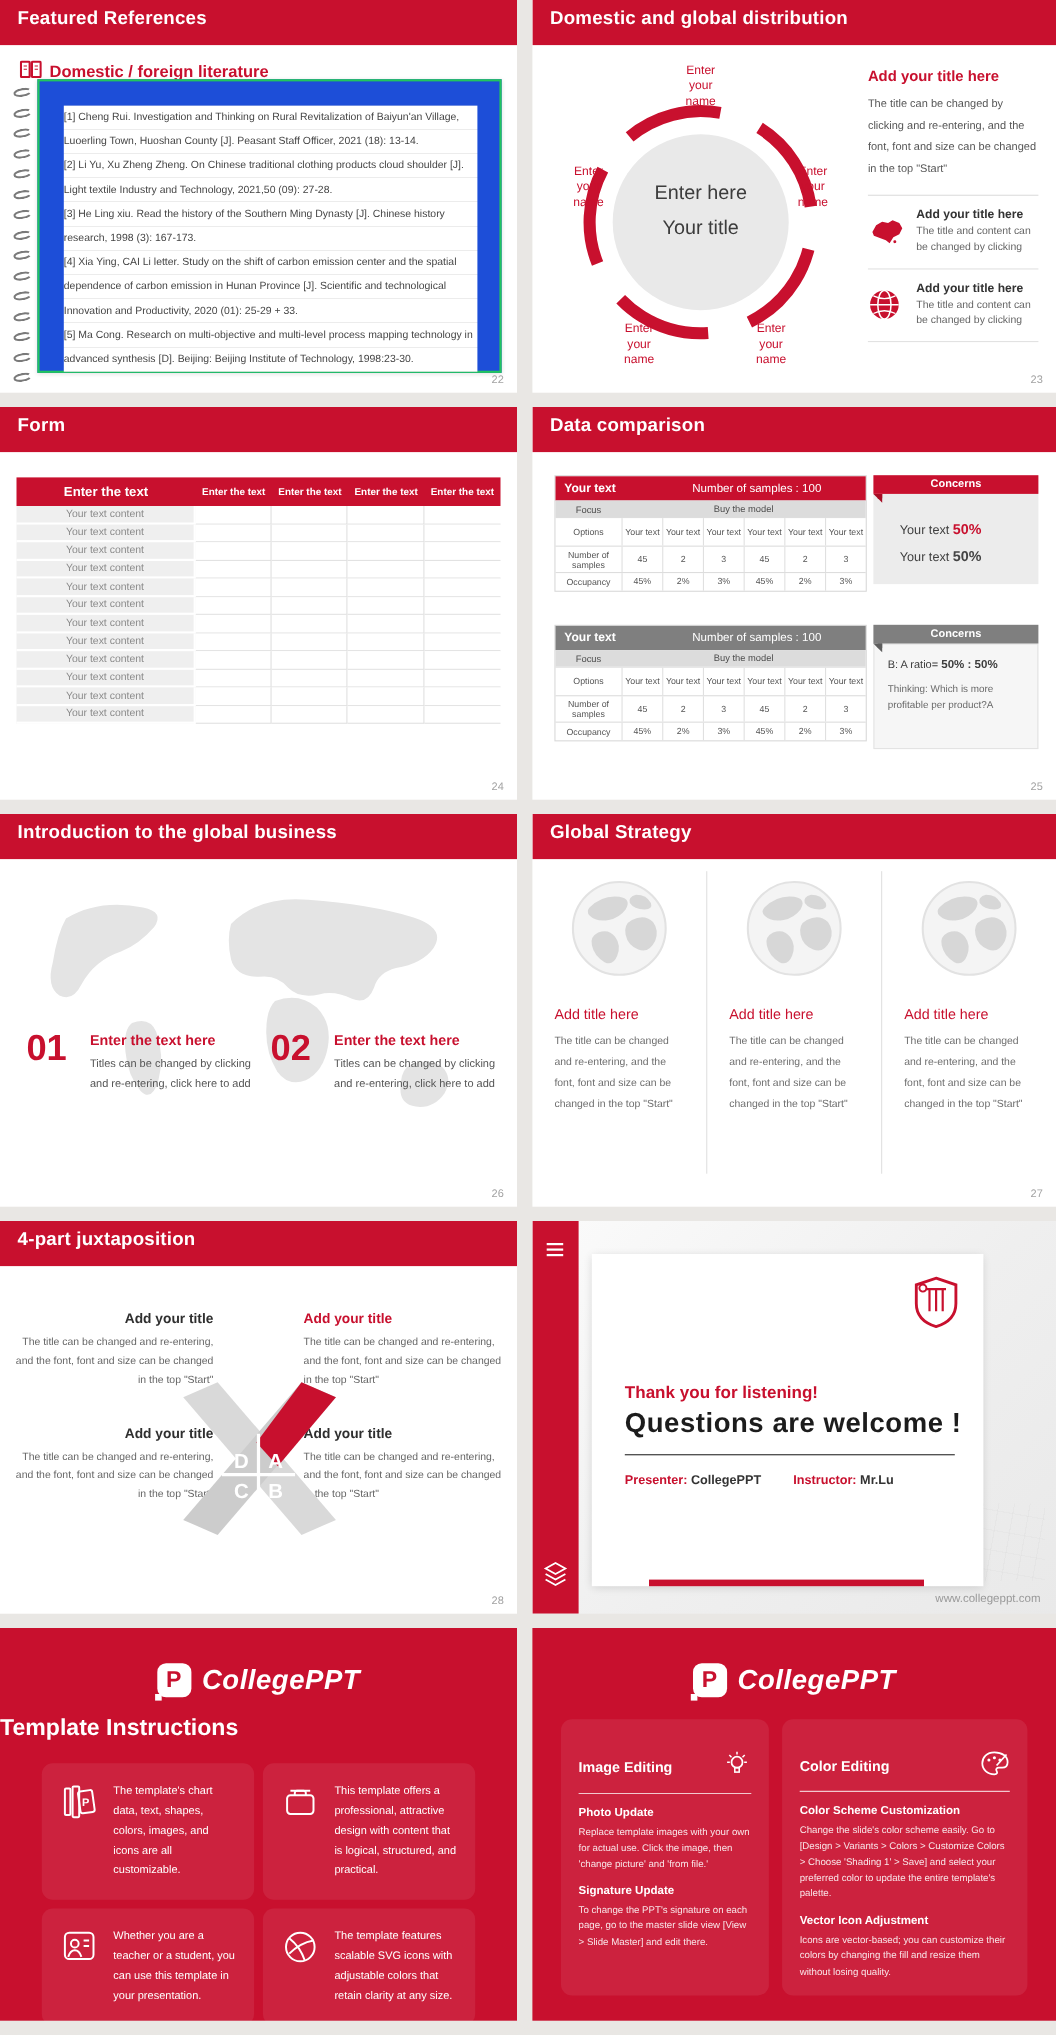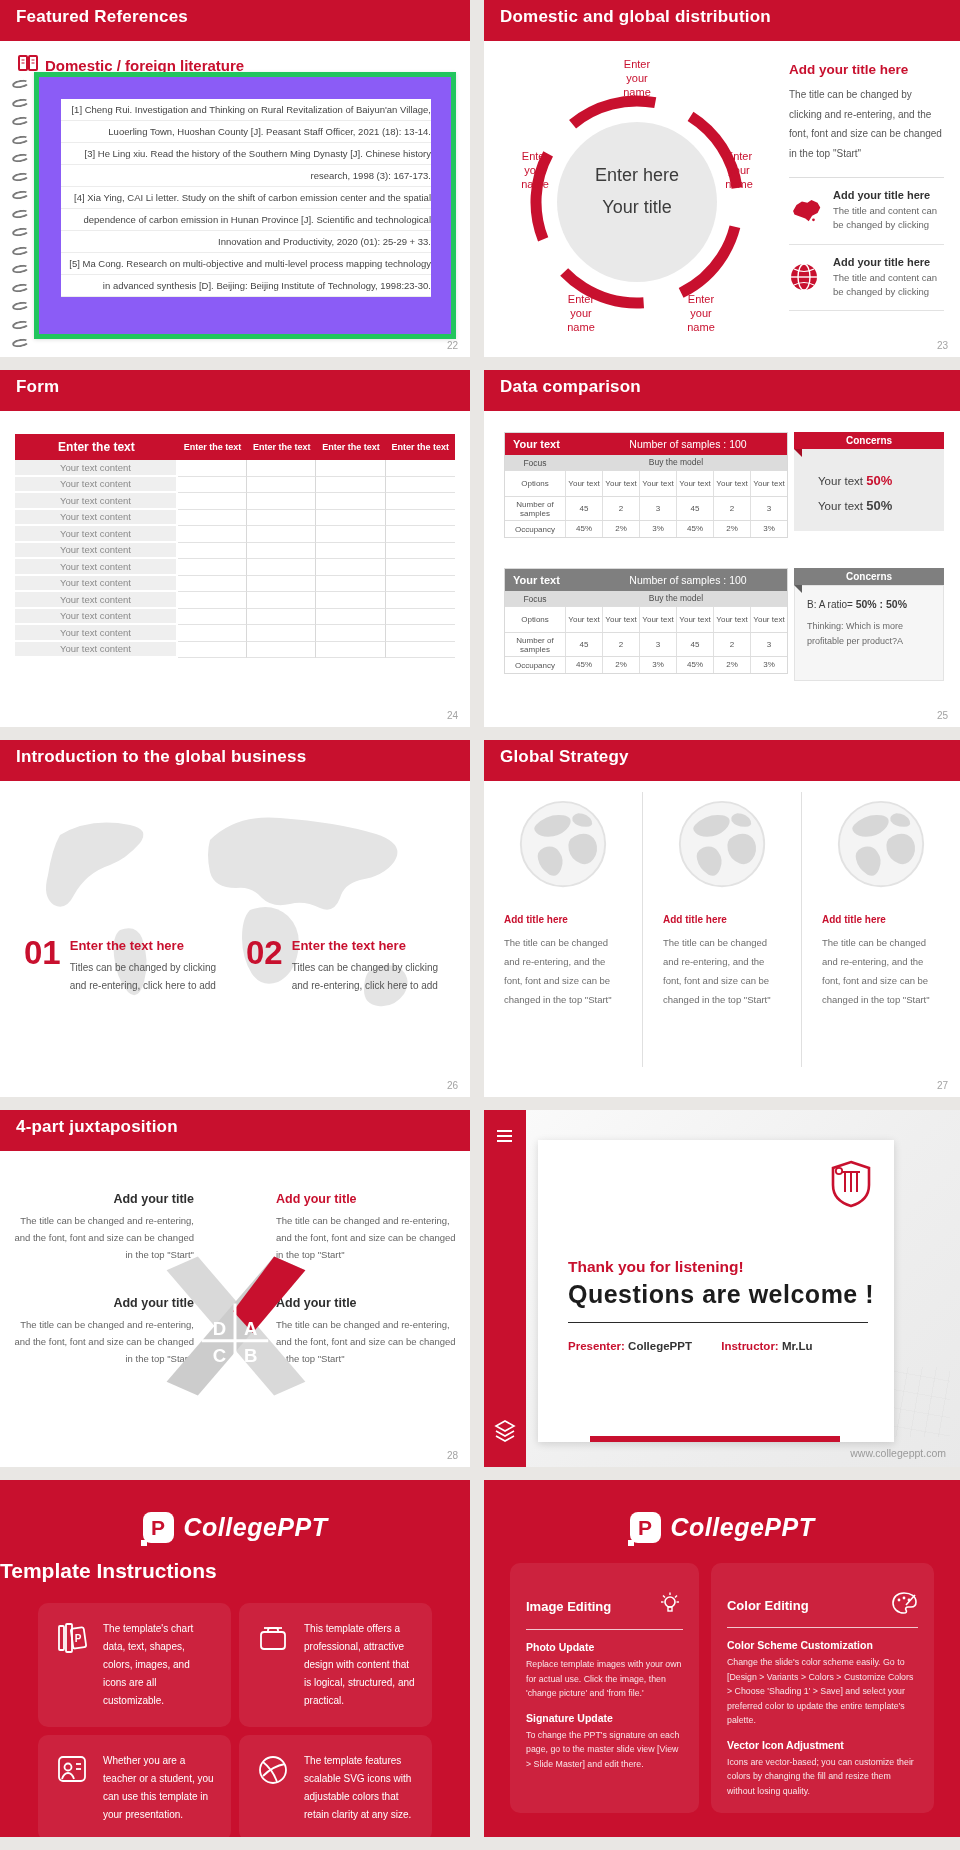--- a/index.html
+++ b/index.html
@@ -26,23 +26,22 @@
     font-size:17px; font-weight:bold; line-height:34px; padding-left:16px;
     letter-spacing:.2px;
   }
   .pagenum{position:absolute; right:12px; bottom:6px; font-size:10px; color:var(--pg);}
 
   
   .sec-head{display:flex; align-items:center; gap:7px; margin:14px 0 0 18px;}
   .sec-head .ttl{color:var(--red); font-size:15px; font-weight:bold;}
   .paper{
     position:absolute; left:34px; right:14px; top:72px; bottom:18px;
-    background:#8b5cf6; border:5px solid #22c55e; box-shadow:0 1px 4px rgba(0,0,0,.12);
+    background:#1d4ed8; border:2px solid #22c55e; box-shadow:0 1px 4px rgba(0,0,0,.12);
     padding:22px 20px 10px 22px;
-    text-align:right;
   }
   .rings{position:absolute; left:12px; top:80px; display:flex; flex-direction:column; gap:10.5px;}
   .ring{width:17px; height:8px; border:2px solid #5a5a5a; border-radius:50%;
         border-right-color:transparent; transform:rotate(-10deg); opacity:.8;}
   .refs{
     font-size:9.5px; color:#454545; line-height:22px;
     background-image:repeating-linear-gradient(#ffffff 0 21px, #ececec 21px 22px);
   }
   .refs p{margin:0;}
 
@@ -105,32 +104,32 @@
   .cn-body1{background:#ececec; height:82px; padding:20px 0 0 24px; font-size:11.5px; color:#3f3f3f; line-height:1.9;}
   .cn-body1 .pct1{color:var(--red); font-weight:bold; font-size:13px;}
   .cn-body1 .pct2{color:#444; font-weight:bold; font-size:13px;}
   .cn-body2{background:#f6f6f6; border:1px solid #e3e3e3; min-height:96px; padding:12px 10px 10px 12px;}
   .cn-body2 .ratio{font-size:10px; color:#3d3d3d; margin-bottom:9px;}
   .cn-body2 .ratio b{font-size:10.5px;}
   .cn-body2 .think{font-size:9px; color:#6a6a6a; line-height:1.65;}
 
   
   .worldmap{position:absolute; left:0; top:40px; width:100%; height:300px;}
-  .intro-item{position:absolute; top:196px; display:flex; gap:9px; width:200px;}
+  .intro-item{position:absolute; top:196px; display:flex; gap:21px; width:200px;}
   .intro-item .num{color:var(--red); font-size:33px; font-weight:bold; line-height:1;}
   .intro-item h4{color:var(--red); font-size:13px; font-weight:bold; margin:2px 0 6px;}
   .intro-item p{font-size:10px; color:#555; line-height:1.8; width:158px;}
   .ii-1{left:24px;} .ii-2{left:246px;}
 
   
   .strat{position:absolute; left:0; right:0; top:52px; bottom:30px; display:flex;}
   .strat .col{flex:1; padding:4px 20px 0; }
   .strat .col + .col{border-left:1px solid #e0e0e0;}
   .strat .globe{display:block; margin:2px auto 24px;}
-  .strat h4{color:var(--red); font-size:10px; font-weight:bold; margin-bottom:8px;}
+  .strat h4{color:var(--red); font-size:13px; font-weight:normal; margin-bottom:8px;}
   .strat p{font-size:9.5px; color:#6e6e6e; line-height:2.0;}
 
   
   .quad{position:absolute; width:180px;}
   .quad h4{font-size:12.5px; font-weight:bold; color:#2f2f2f; margin-bottom:6px;}
   .quad.tr h4{color:var(--red);}
   .quad p{font-size:9.5px; color:#666; line-height:1.8;}
   .quad.tl{left:14px; top:82px; text-align:right;}
   .quad.tr{right:14px; top:82px; text-align:left;}
   .quad.bl{left:14px; top:186px; text-align:right;}
@@ -212,20 +211,21 @@
         <i class="ring"></i>
         <i class="ring"></i>
         <i class="ring"></i>
         <i class="ring"></i>
         <i class="ring"></i>
         <i class="ring"></i>
     </div>
     <div class="paper">
       <div class="refs">
           <p>[1] Cheng Rui. Investigation and Thinking on Rural Revitalization of Baiyun'an Village, Luoerling Town, Huoshan County [J]. Peasant Staff Officer, 2021 (18): 13-14.</p>
+          <p>[2] Li Yu, Xu Zheng Zheng. On Chinese traditional clothing products cloud shoulder [J]. Light textile Industry and Technology, 2021,50 (09): 27-28.</p>
           <p>[3] He Ling xiu. Read the history of the Southern Ming Dynasty [J]. Chinese history research, 1998 (3): 167-173.</p>
           <p>[4] Xia Ying, CAI Li letter. Study on the shift of carbon emission center and the spatial dependence of carbon emission in Hunan Province [J]. Scientific and technological Innovation and Productivity, 2020 (01): 25-29 + 33.</p>
           <p>[5] Ma Cong. Research on multi-objective and multi-level process mapping technology in advanced synthesis [D]. Beijing: Beijing Institute of Technology, 1998:23-30.</p>
         </div>
     </div>
     <div class="pagenum">22</div>
   </div>
 
   <div class="slide">
     <div class="titlebar">Domestic and global distribution</div>

